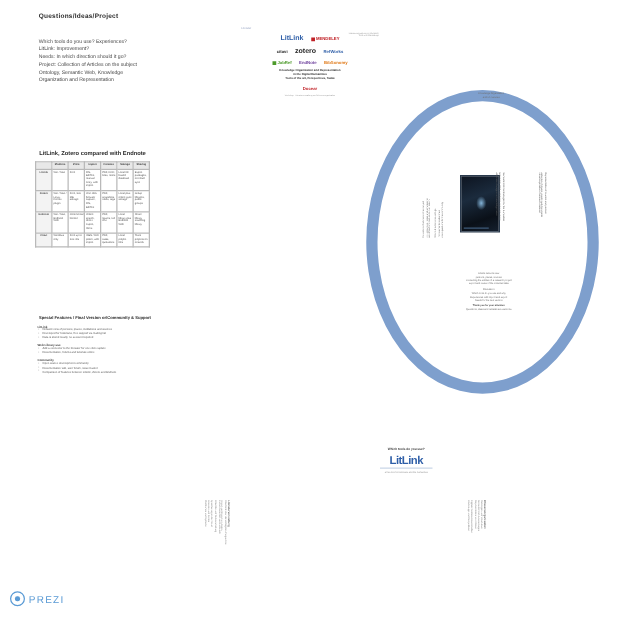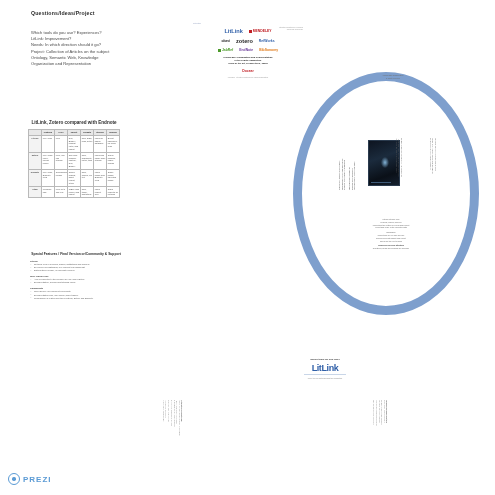--- a/index.html
+++ b/index.html
@@ -232,21 +232,21 @@
     width: 12px; height: 12px; border-radius: 50%;
     border: 1.6px solid #5b9bd5;
     display: flex; align-items: center; justify-content: center;
     box-sizing: border-box;
   }
   #prezi .mark i {
     display: block; width: 3.4px; height: 3.4px;
     border-radius: 50%; background: #5b9bd5;
   }
   #prezi .word {
-    font-size: 8px; font-weight: bold; color: #5b9bd5;
+    font-size: 8px; font-weight: normal; color: #5b9bd5;
     letter-spacing: 1px;
   }
 </style>
 </head>
 <body>
 
 <div id="canvas">
 
   <div class="blk" id="tl-title">
     <span class="ttl">Questions/Ideas/Project</span>

